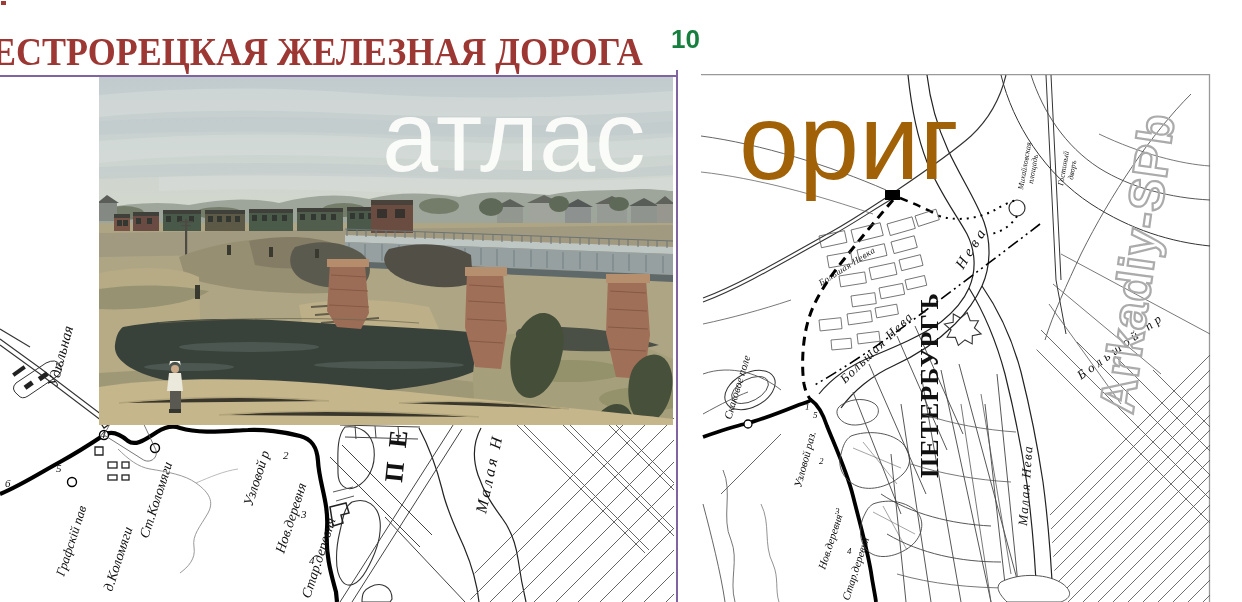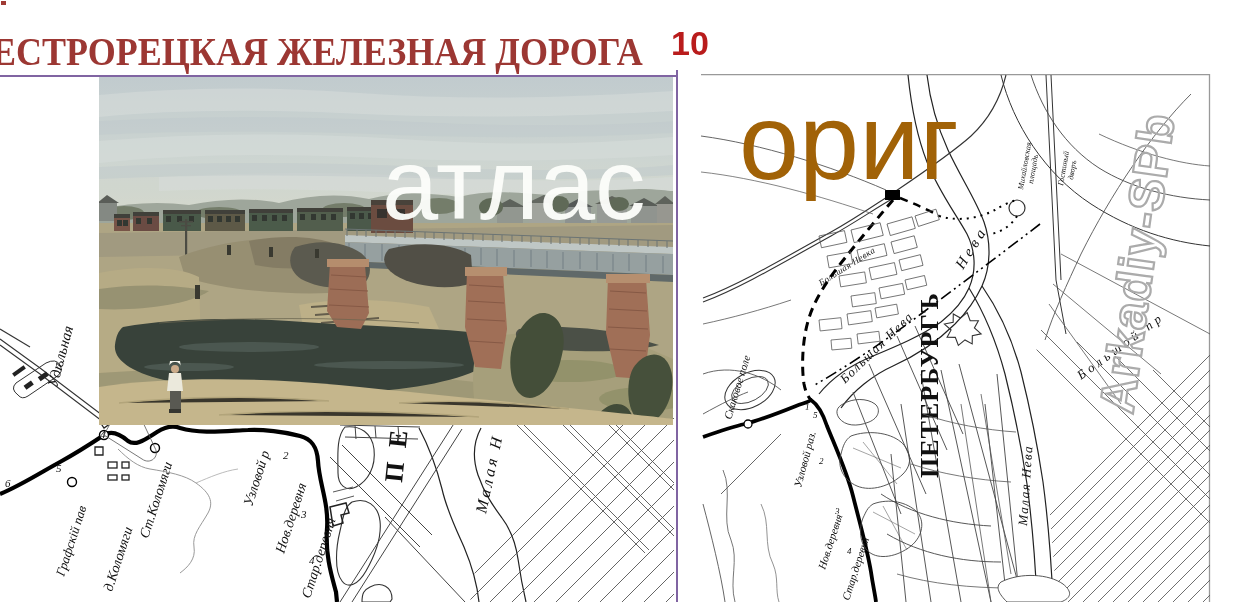--- a/index.html
+++ b/index.html
@@ -9,21 +9,21 @@
 </style>
 </head>
 <body>
 
 <div class="abs" style="left:1px;top:1px;width:5px;height:4px;background:#a03a34;"></div>
 
 <div class="abs" style="left:-34px;top:28px;width:900px;white-space:nowrap;
      font-family:'Liberation Serif',serif;font-weight:bold;font-size:40px;
      color:#9c3733;letter-spacing:0px;transform:scaleX(0.9);transform-origin:0 0;">СЕСТРОРЕЦКАЯ ЖЕЛЕЗНАЯ ДОРОГА</div>
 
-<div class="abs" style="left:671px;top:24px;font-weight:bold;font-size:34px;color:#b91c1c;">10</div>
+<div class="abs" style="left:671px;top:24px;font-weight:bold;font-size:26px;color:#15803d;">10</div>
 
 <div class="abs" style="left:0;top:75px;width:677px;height:2px;background:#8064a2;"></div>
 
 <div class="abs" style="left:676px;top:70px;width:2px;height:532px;background:#8064a2;"></div>
 
 <svg class="abs" style="left:0;top:77px;" width="674" height="525" viewBox="0 0 674 525" fill="none">
 <rect x="0" y="0" width="674" height="525" fill="#ffffff"></rect>
 
 <g stroke="#333" stroke-width="1.1">
       <path d="M0,262 L40,291 L106,341"></path>
@@ -413,21 +413,21 @@
         <rect x="170" y="170" width="4" height="10"></rect>
         <rect x="216" y="172" width="4" height="9"></rect>
         <rect x="96" y="208" width="5" height="14"></rect>
       </g>
 
 <rect x="0" y="0" width="574" height="348" fill="#e3e1d2" opacity="0.10"></rect>
 
 <path d="M60,246 C140,240 240,240 320,246" stroke="#6a6550" stroke-width="1.2" fill="none" opacity="0.7"></path>
 </svg>
 
-<div class="abs" style="left:283px;top:2px;font-size:101px;color:rgba(252,253,250,.96);margin-top:48px;">атлас</div>
+<div class="abs" style="left:283px;top:2px;font-size:101px;color:rgba(252,253,250,.96);">атлас</div>
 </div>
 
 <svg class="abs" style="left:701px;top:74px;" width="510" height="528" viewBox="0 0 510 528" fill="none">
 <rect x="0" y="0" width="510" height="528" fill="#ffffff"></rect>
 
 <path d="M0,0.5 H508.5 V528" stroke="#999" stroke-width="1.3" fill="none"></path>
 
 <path d="M207,1 C210,30 215,60 226,88 C238,118 255,140 266,160 C274,176 276,196 268,214 C262,228 250,240 240,248" stroke="#222" stroke-width="1.2" fill="none"></path>
 <path d="M226,1 C229,26 236,52 247,76 C260,104 275,126 283,148 C290,168 290,192 281,212 C274,227 264,240 254,250" stroke="#222" stroke-width="1.2" fill="none"></path>
 

